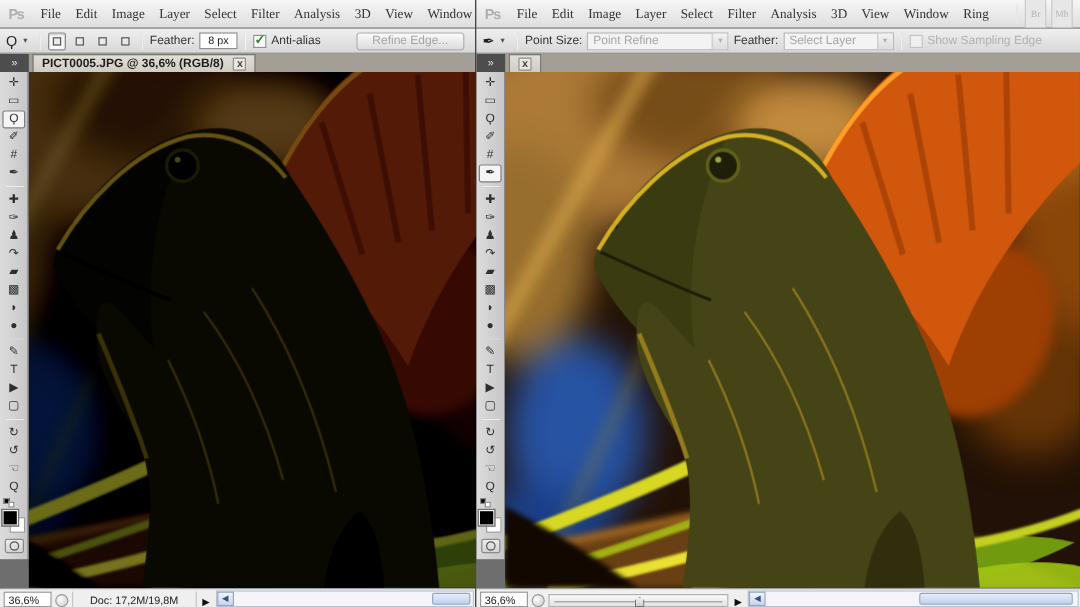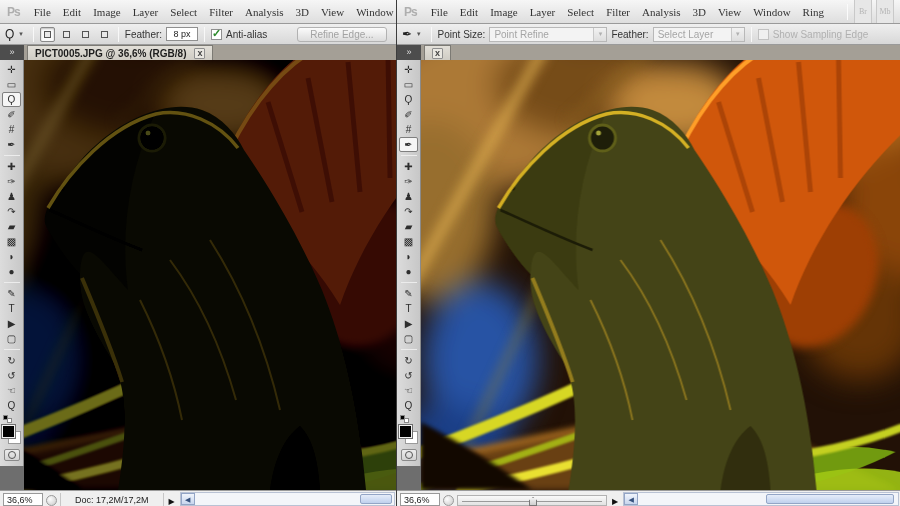--- a/index.html
+++ b/index.html
@@ -305,21 +305,21 @@
       <div class="canvas">
         <svg viewBox="0 0 480 430" preserveAspectRatio="xMidYMid slice">
             <use href="#scene"></use>
           </svg>
       </div>
     </div>
 
     <div class="statusbar">
       <span class="zoom-field">36,6%</span>
       <span class="status-orb"></span>
-      <span class="doc-field">Doc: 17,2M/17,2M</span>
+      <span class="doc-field">Doc: 17,2M/19,8M</span>
       <span class="status-play">▶</span>
       <span class="h-scroll">
         <span class="scroll-arrow">◀</span>
         <span class="scroll-thumb"></span>
       </span>
     </div>
   </div>
 
   <div class="app-window" id="win-right">
     <div class="menubar">

